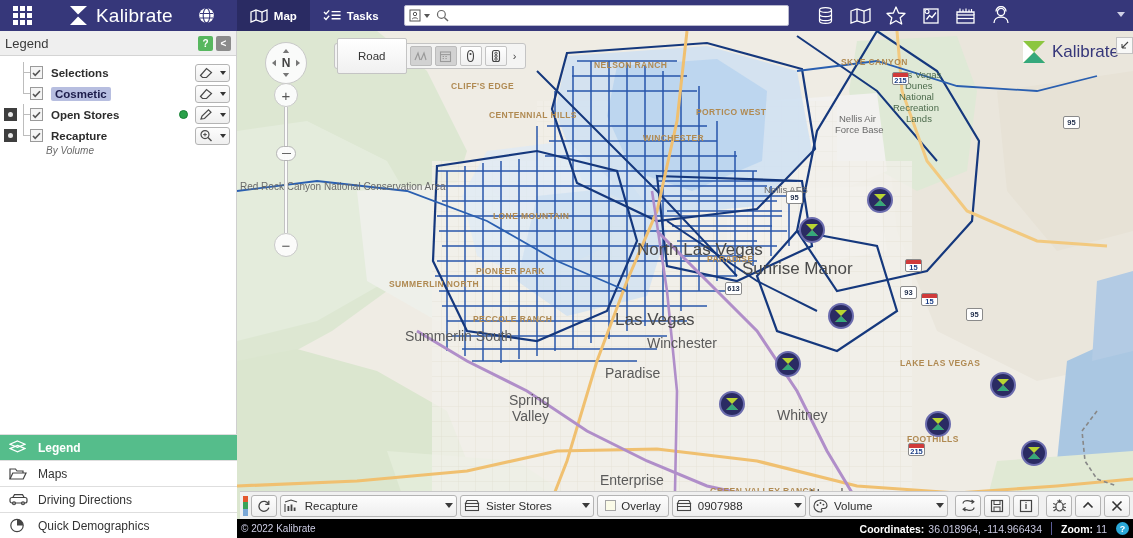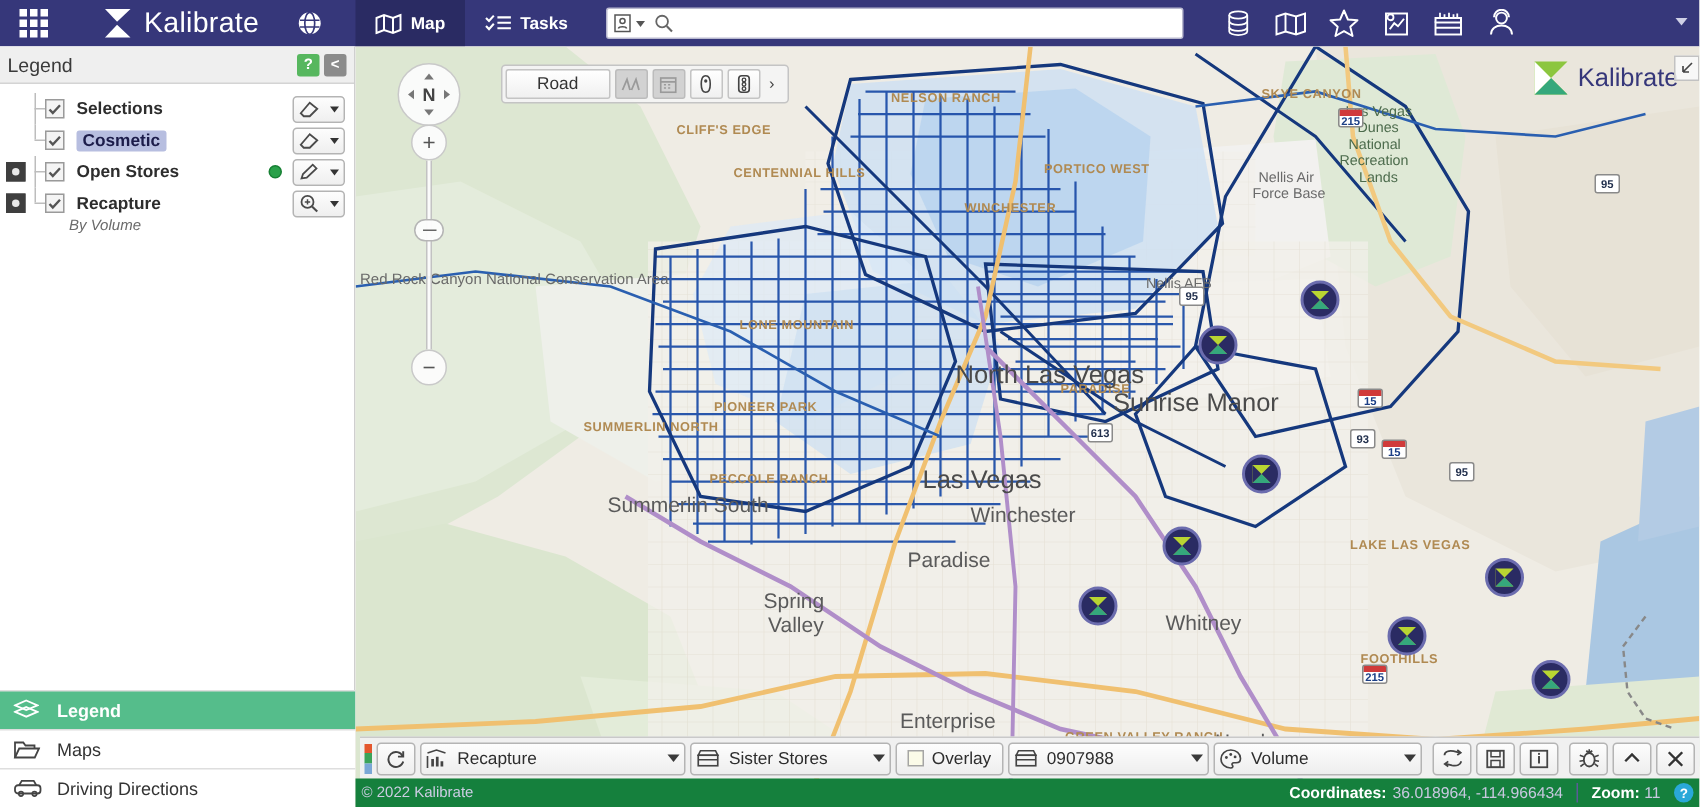--- a/index.html
+++ b/index.html
@@ -157,21 +157,21 @@
     display: flex; align-items: center; justify-content: center;
   }
   .zhandle i { width: 9px; height: 1.5px; background: #666; display: block; }
 
   .maptypebar {
     position: absolute; left: 97px; top: 12px; height: 26px;
     background: rgba(244,244,244,.96); border: 1px solid #c4c4c4; border-radius: 3px;
     display: flex; align-items: center; padding: 2px;
   }
   .mt-road {
-    height: 20px; padding: 0 20px; background: linear-gradient(#fff,#f0f0f0);
+    height: 36px; padding: 0 20px; background: linear-gradient(#fff,#f0f0f0);
     border: 1px solid #c4c4c4; border-radius: 2px; font-size: 11.5px; color: #333;
     display: flex; align-items: center; cursor: pointer;
   }
   .mt-ico {
     width: 22px; height: 20px; margin-left: 3px; border: 1px solid #c4c4c4; border-radius: 2px;
     background: linear-gradient(#fff,#f0f0f0); display: flex; align-items: center; justify-content: center; cursor: pointer;
   }
   .mt-ico.dis { background: #d2d2d2; border-color: #bcbcbc; }
   .mt-more { width: 16px; display: flex; align-items: center; justify-content: center; font-size: 11px; color: #444; cursor: pointer; }
 
@@ -216,21 +216,21 @@
   .tchk {
     height: 22px; border: 1px solid #b4b4b4; border-radius: 3px; background: linear-gradient(#fdfdfd,#eeeeee);
     display: flex; align-items: center; gap: 5px; padding: 0 7px; cursor: pointer;
   }
   .tchk .box { width: 11px; height: 11px; border: 1px solid #a5a5a5; background: #fbfbe8; }
   .tchk .tx { font-size: 11.5px; color: #2d2d2d; }
 
   
   .statusbar {
     position: absolute; left: 237px; bottom: 0; width: 896px; height: 19px;
-    background: #15803d; display: flex; align-items: center; color: #fff;
+    background: #000000; display: flex; align-items: center; color: #fff;
     font-size: 10.5px; padding: 0 4px;
   }
   .copy { color: #cdcde4; font-size: 10px; }
   .status-right { margin-left: auto; display: flex; align-items: flex-end; gap: 9px; }
   .stat-k { font-weight: bold; color: #ffffff; }
   .stat-v { color: #c8c8e0; }
   .helpcirc {
     width: 13px; height: 13px; border-radius: 50%; background: #2aa8d8; color: #fff;
     font-size: 9px; font-weight: bold; display: flex; align-items: center; justify-content: center; cursor: pointer;
   }
@@ -462,20 +462,29 @@
       <div class="navitem">
         <span class="nico">
           <svg width="19" height="13" viewBox="0 0 19 13">
             <rect x="1" y="4.5" width="17" height="5.5" rx="2" fill="none" stroke="#444" stroke-width="1.2"></rect>
             <path d="M3.8 4.5 L5.5 1.6 L13.5 1.6 L15.2 4.5" fill="none" stroke="#444" stroke-width="1.2"></path>
             <circle cx="5" cy="10.2" r="1.5" fill="none" stroke="#444" stroke-width="1.1"></circle>
             <circle cx="14" cy="10.2" r="1.5" fill="none" stroke="#444" stroke-width="1.1"></circle>
           </svg>
         </span>
         <span>Driving Directions</span>
+      </div>
+      <div class="navitem">
+        <span class="nico">
+          <svg width="17" height="15" viewBox="0 0 17 15">
+            <circle cx="8" cy="7.5" r="6.2" fill="none" stroke="#444" stroke-width="1.2"></circle>
+            <path d="M8 7.5 L8 1.3 A6.2 6.2 0 0 1 14.2 7.5 Z" fill="#444"></path>
+          </svg>
+        </span>
+        <span>Quick Demographics</span>
       </div>
     </div>
   </div>
 
   <div class="map">
     <svg class="mapcanvas" viewBox="0 0 896 507" preserveAspectRatio="none">
       <defs>
         <pattern id="urbangrid" width="17" height="15" patternUnits="userSpaceOnUse">
           <rect width="17" height="15" fill="#f2f0ea"></rect>
           <path d="M0 0h17M0 0v15" stroke="#e2ddd1" stroke-width="0.8"></path>

